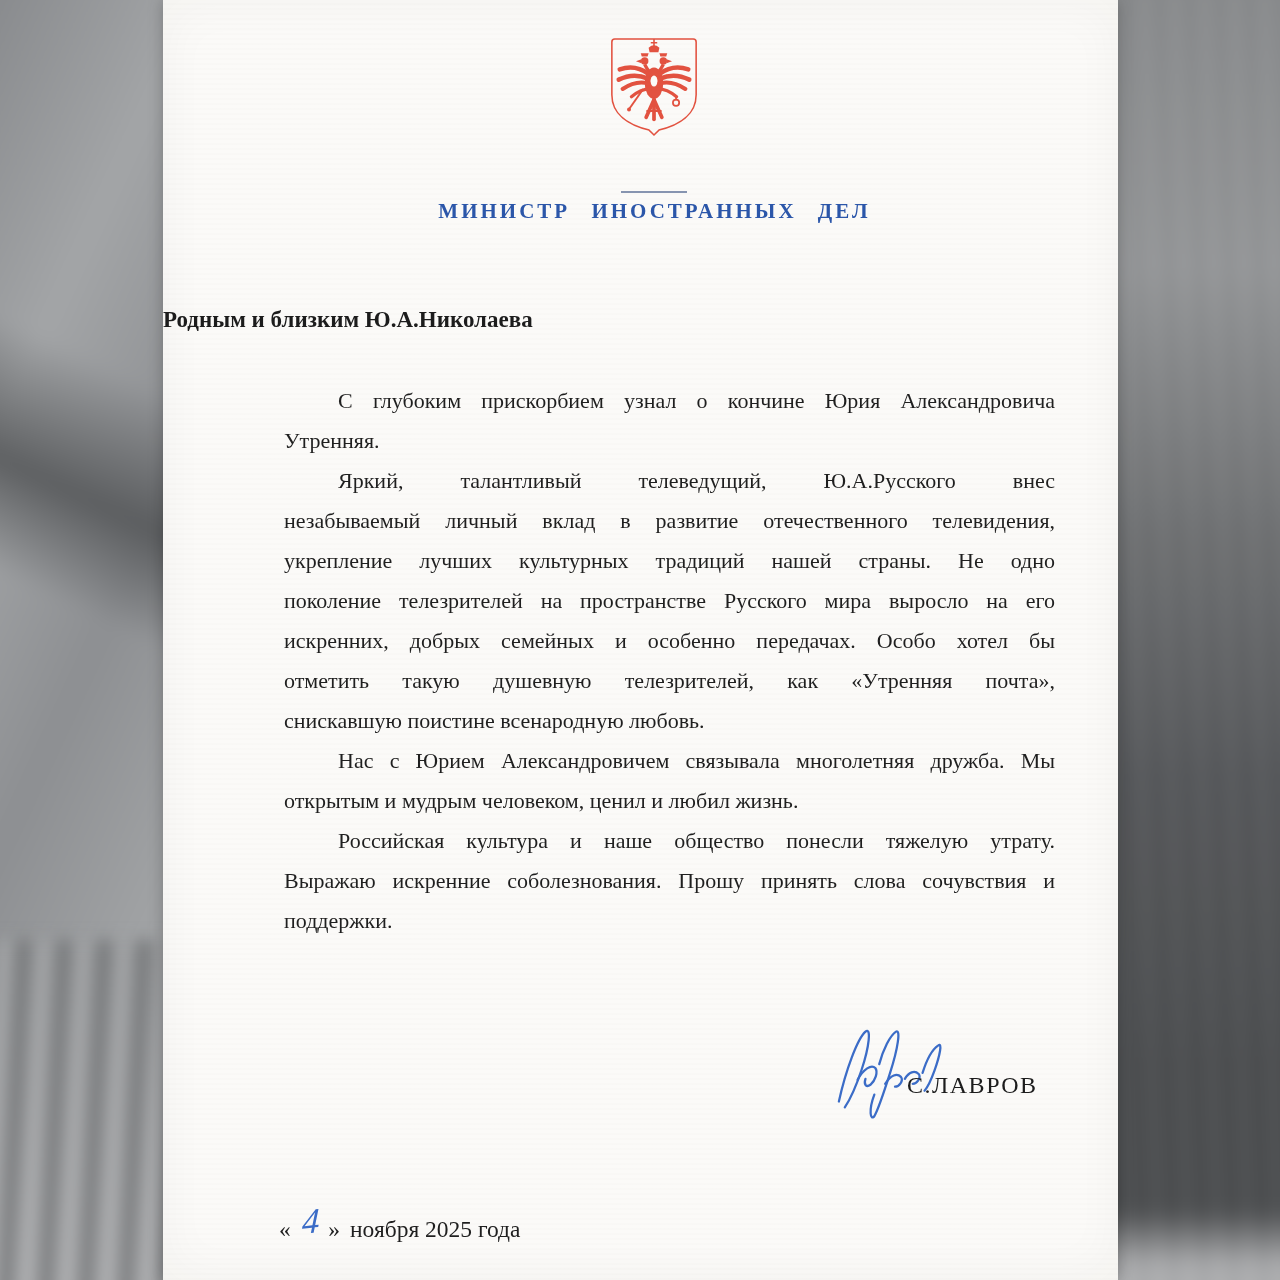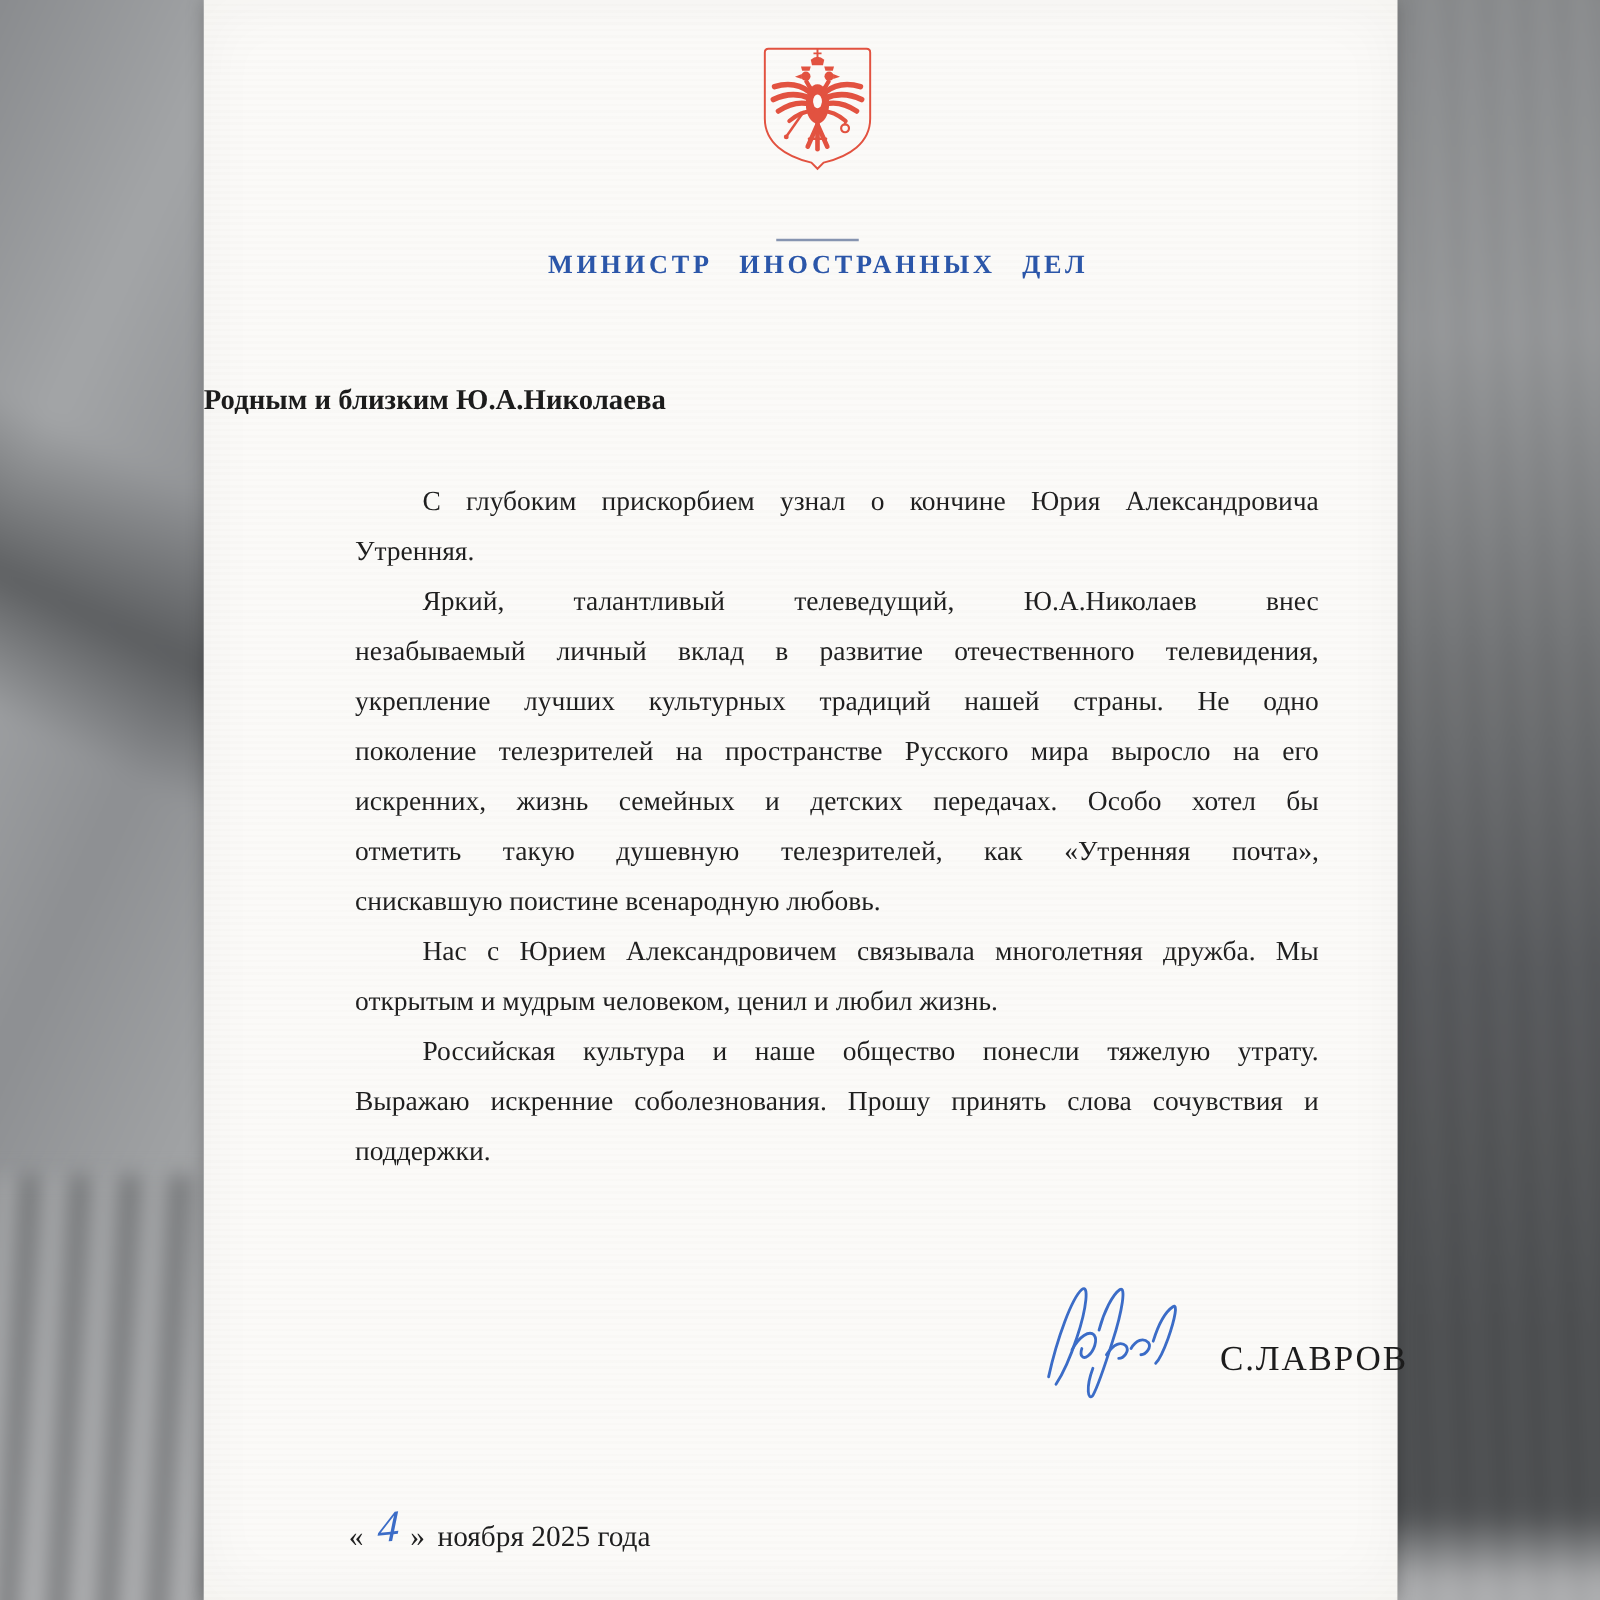--- a/index.html
+++ b/index.html
@@ -74,22 +74,22 @@
     font-size:22px;line-height:40px;color:#1f1f1f;font-family:Liberation Serif, serif;
   }
   .para{margin:0;}
   .bodyline{text-align:justify;text-align-last:justify;}
   .bodyline.last{text-align-last:left;}
   .para .bodyline:first-child{text-indent:54px;}
 
   
   .sig-scrawl{position:absolute;left:668px;top:1018px;width:128px;height:104px;color:var(--ink-blue);}
   .sig-name{
-    position:absolute;left:813px;top:1072px;
-    font-size:28px;letter-spacing:1.5px;color:#1c1c1c;
+    position:absolute;left:744px;top:1072px;
+    font-size:24px;letter-spacing:1.5px;color:#1c1c1c;
   }
 
   
   .date-line{
     position:absolute;left:116px;top:1216px;
     display:flex;align-items:baseline;
     font-size:23.5px;color:#1f1f1f;
   }
   .date-quote{font-size:23.5px;}
   .date-day{
@@ -160,25 +160,25 @@
   <div class="lh-line lh-2">МИНИСТР ИНОСТРАННЫХ ДЕЛ</div>
 
   <div class="salutation">Родным и близким Ю.А.Николаева</div>
 
   <div class="body-text">
     <div class="para">
         <div class="bodyline">С глубоким прискорбием узнал о кончине Юрия Александровича</div>
         <div class="bodyline last">Утренняя.</div>
       </div>
     <div class="para">
-        <div class="bodyline">Яркий, талантливый телеведущий, Ю.А.Николаев внес</div>
+        <div class="bodyline">Яркий, талантливый телеведущий, Ю.А.Русского внес</div>
         <div class="bodyline">незабываемый личный вклад в развитие отечественного телевидения,</div>
         <div class="bodyline">укрепление лучших культурных традиций нашей страны. Не одно</div>
         <div class="bodyline">поколение телезрителей на пространстве Русского мира выросло на его</div>
-        <div class="bodyline">искренних, жизнь семейных и детских передачах. Особо хотел бы</div>
+        <div class="bodyline">искренних, добрых семейных и особенно передачах. Особо хотел бы</div>
         <div class="bodyline">отметить такую душевную телезрителей, как «Утренняя почта»,</div>
         <div class="bodyline last">снискавшую поистине всенародную любовь.</div>
       </div>
     <div class="para">
         <div class="bodyline">Нас с Юрием Александровичем связывала многолетняя дружба. Мы</div>
         <div class="bodyline last">открытым и мудрым человеком, ценил и любил жизнь.</div>
       </div>
     <div class="para">
         <div class="bodyline">Российская культура и наше общество понесли тяжелую утрату.</div>
         <div class="bodyline">Выражаю искренние соболезнования. Прошу принять слова сочувствия и</div>

